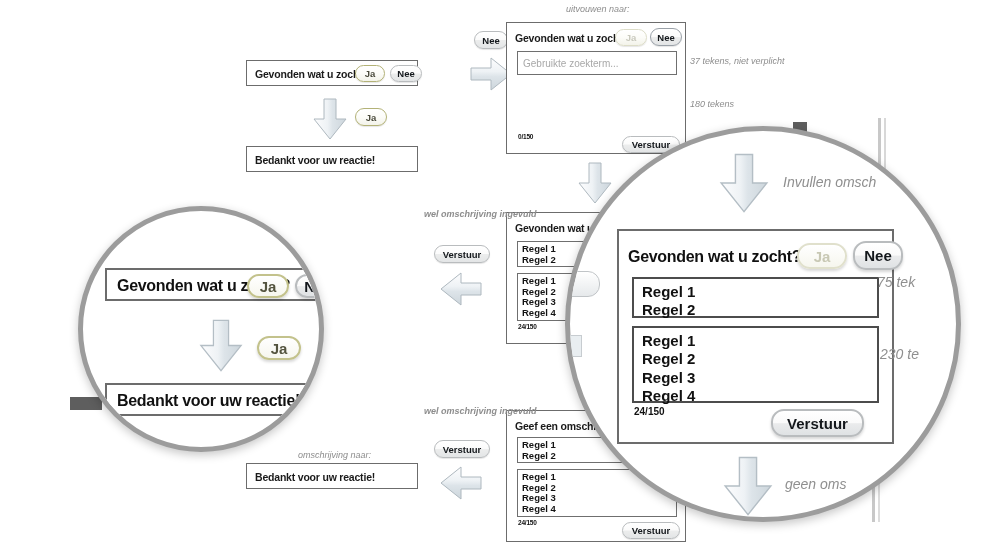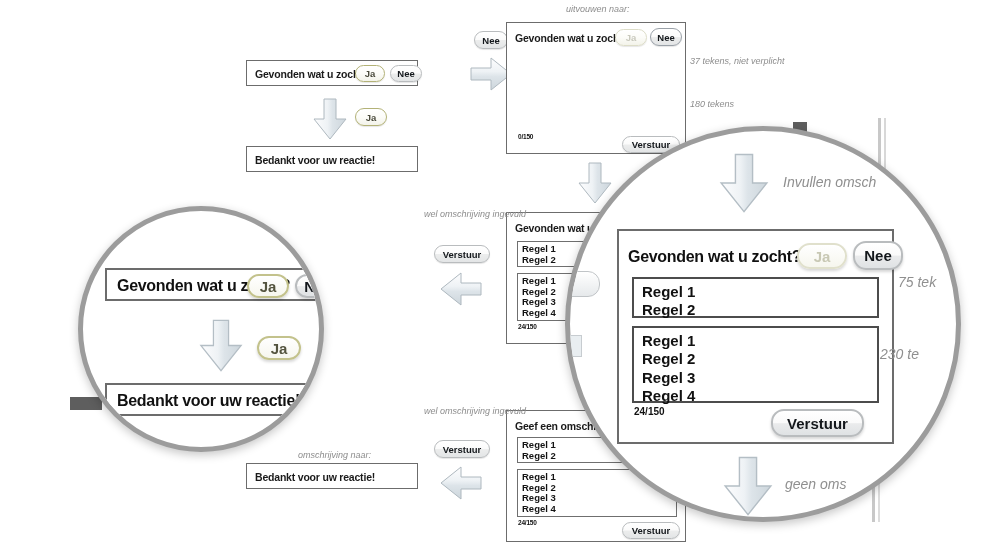--- a/index.html
+++ b/index.html
@@ -31,21 +31,21 @@
   .btn.ja.dim{color:#c9c9bd;border-color:#ddddc8;}
   .btn.strong{border-color:#9aa1a8;}
 
   .field{
     position:absolute;box-sizing:border-box;background:#fff;border:1px solid #6f6f6f;
     color:#a8a8a8;font-size:10px;padding:3px 5px;overflow:hidden;
   }
   .field.lines{color:#141414;font-weight:bold;line-height:1.12;font-size:9.5px;padding:2px 4px;}
   .counter{position:absolute;font-size:6.5px;font-weight:bold;color:#111;letter-spacing:-.2px;}
   .note{position:absolute;font-style:italic;color:#8d8d8d;font-size:9px;white-space:nowrap;}
-  .note.c{}
+  .note.c{font-weight:bold;}
 
   
   .arrow{position:absolute;}
   .arrow svg{display:block;overflow:visible;}
 
   
   .lens{
     position:absolute;border-radius:50%;background:#fff;overflow:hidden;
     border:5px solid #9c9c9c;box-sizing:border-box;
     box-shadow:0 3px 10px rgba(0,0,0,.22);
@@ -115,20 +115,21 @@
     </svg>
   </div>
 
   <span class="note" style="left:566px;top:4px;">uitvouwen naar:</span>
 
   <div class="panel" style="left:506px;top:22px;width:180px;height:132px;">
     <span class="qlabel" style="position:absolute;left:8px;top:9px;">Gevonden wat u zocht?</span>
     <span class="btn ja dim" style="position:absolute;left:108px;top:6px;width:32px;height:17px;font-size:9.5px;">Ja</span>
     <span class="btn strong" style="position:absolute;left:143px;top:5px;width:32px;height:18px;font-size:9.5px;">Nee</span>
 
+    <div class="field" style="left:10px;top:28px;width:160px;height:24px;line-height:18px;">Gebruikte zoekterm...</div>
 
 
     <span class="counter" style="left:11px;top:110px;">0/150</span>
 
     <span class="btn" style="position:absolute;left:115px;top:113px;width:58px;height:17px;font-size:9.5px;">Verstuur</span>
   </div>
 
   <span class="note" style="left:690px;top:56px;">37 tekens, niet verplicht</span>
   <span class="note" style="left:690px;top:99px;">180 tekens</span>
 
@@ -271,21 +272,21 @@
           <div>Regel 1</div>
           <div>Regel 2</div>
           <div>Regel 3</div>
           <div>Regel 4</div>
         </div>
 
         <span class="zcounter" style="left:15px;top:175px;">24/150</span>
         <span class="zbtn" style="left:152px;top:178px;width:93px;height:28px;">Verstuur</span>
       </div>
 
-      <span class="znote" style="left:328px;top:143px;">75 tek</span>
+      <span class="znote" style="left:307px;top:143px;">75 tek</span>
       <span class="znote" style="left:310px;top:215px;">230 te</span>
 
       <div class="arrow" style="left:153px;top:325px;">
         <svg width="50" height="60" viewBox="0 0 34 42">
           <path d="M11 1 L23 1 L23 21 L33 21 L17 41 L1 21 L11 21 Z" fill="url(#gdown1)" stroke="#b4bec5" stroke-width="1"></path>
         </svg>
       </div>
       <span class="znote" style="left:215px;top:345px;">geen oms</span>
 
       <div style="position:absolute;left:-16px;top:140px;width:44px;height:24px;border-radius:12px;

